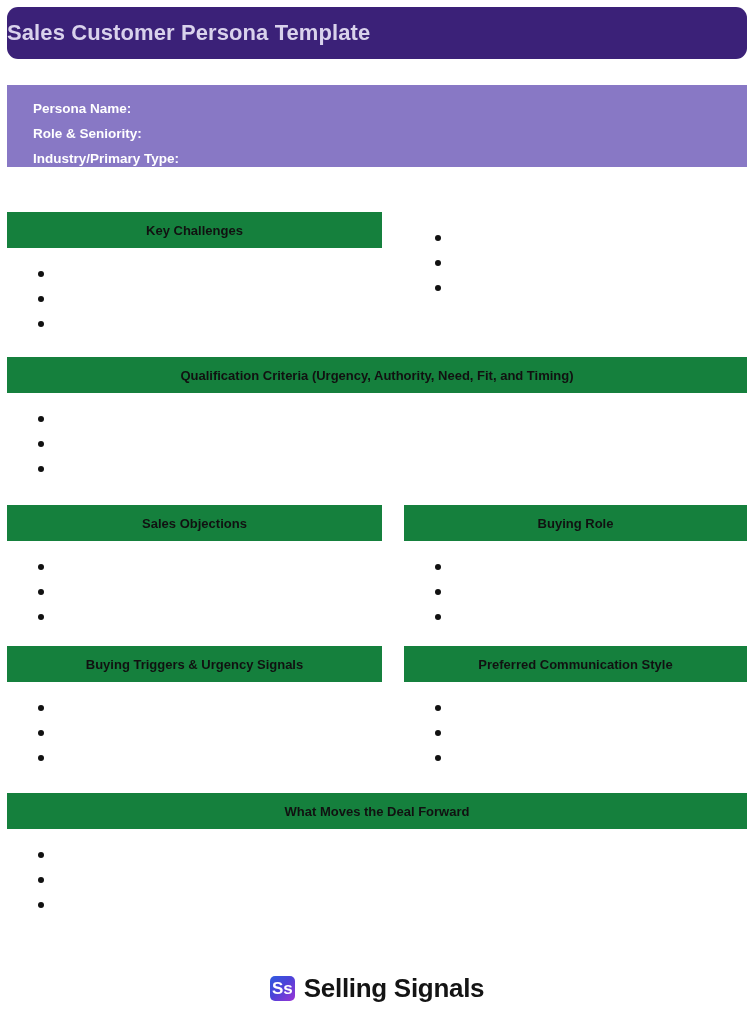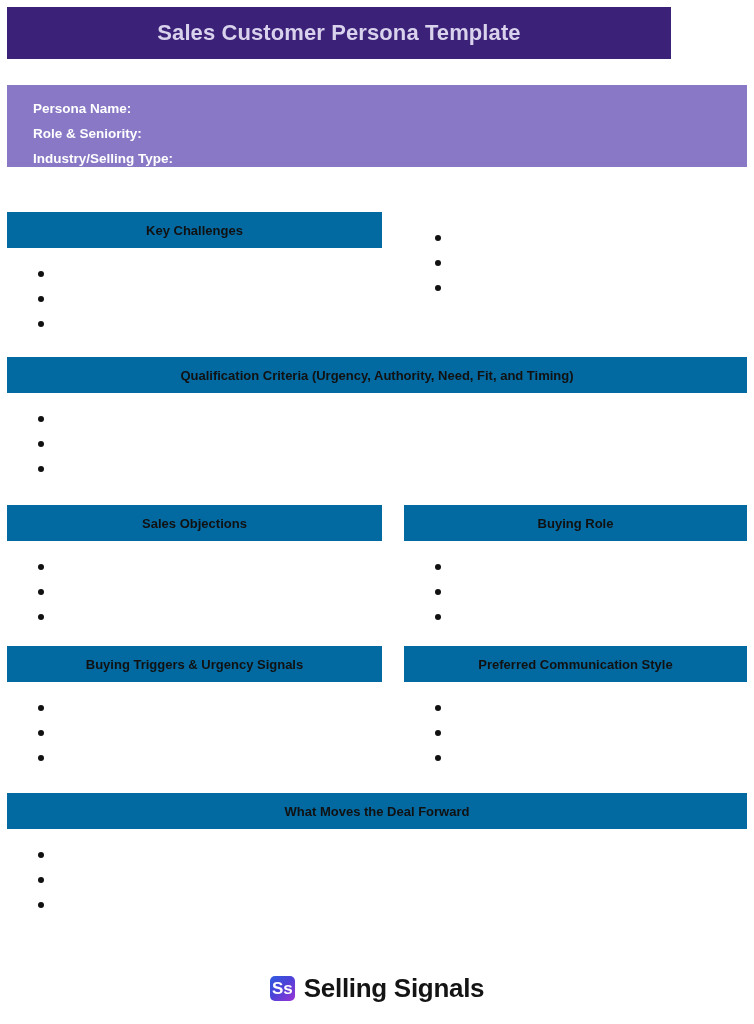--- a/index.html
+++ b/index.html
@@ -21,26 +21,27 @@
     position: relative;
     background: #ffffff;
     box-sizing: border-box;
   }
 
   
   .title-banner {
     position: absolute;
     left: 7px;
     top: 7px;
-    width: 664px;
+    width: 740px;
     height: 52px;
     background: #3b2178;
     display: flex;
     align-items: center;
-    justify-content: center;
+    justify-content: flex-start;
+    border-radius: 11px;
   }
   .title-banner .title-text {
     color: #d9d2ec;
     font-size: 22px;
     font-weight: bold;
     letter-spacing: 0.1px;
     text-align: center;
     line-height: 1;
   }
 
@@ -62,21 +63,21 @@
     line-height: 25px;
     white-space: nowrap;
   }
 
   
   .section {
     position: absolute;
     box-sizing: border-box;
   }
   .section-header {
-    background: #0369a1;
+    background: #15803d;
     height: 36px;
     display: flex;
     align-items: center;
     justify-content: center;
   }
   .section-header .section-title {
     color: #111111;
     font-size: 13px;
     font-weight: bold;
     text-align: center;
@@ -164,21 +165,21 @@
 
 <div class="page">
 
   <div class="title-banner">
     <div class="title-text">Sales Customer Persona Template</div>
   </div>
 
   <div class="persona-block">
     <div class="persona-line">Persona Name:</div>
     <div class="persona-line">Role &amp; Seniority:</div>
-    <div class="persona-line">Industry/Selling Type:</div>
+    <div class="persona-line">Industry/Primary Type:</div>
   </div>
 
   <div class="section col-left row-1">
     <div class="section-header">
       <div class="section-title">Key Challenges</div>
     </div>
     <div class="section-body">
       <ul class="bullet-list">
         <li><span class="bullet-text"></span></li>
         <li><span class="bullet-text"></span></li>

